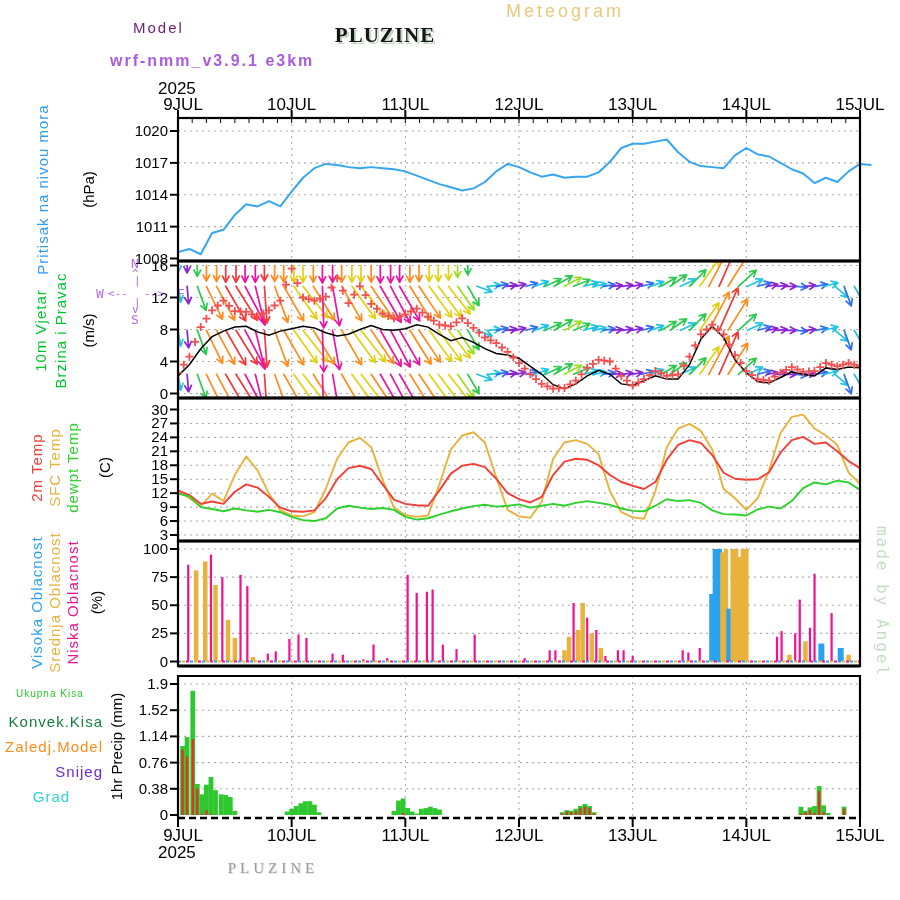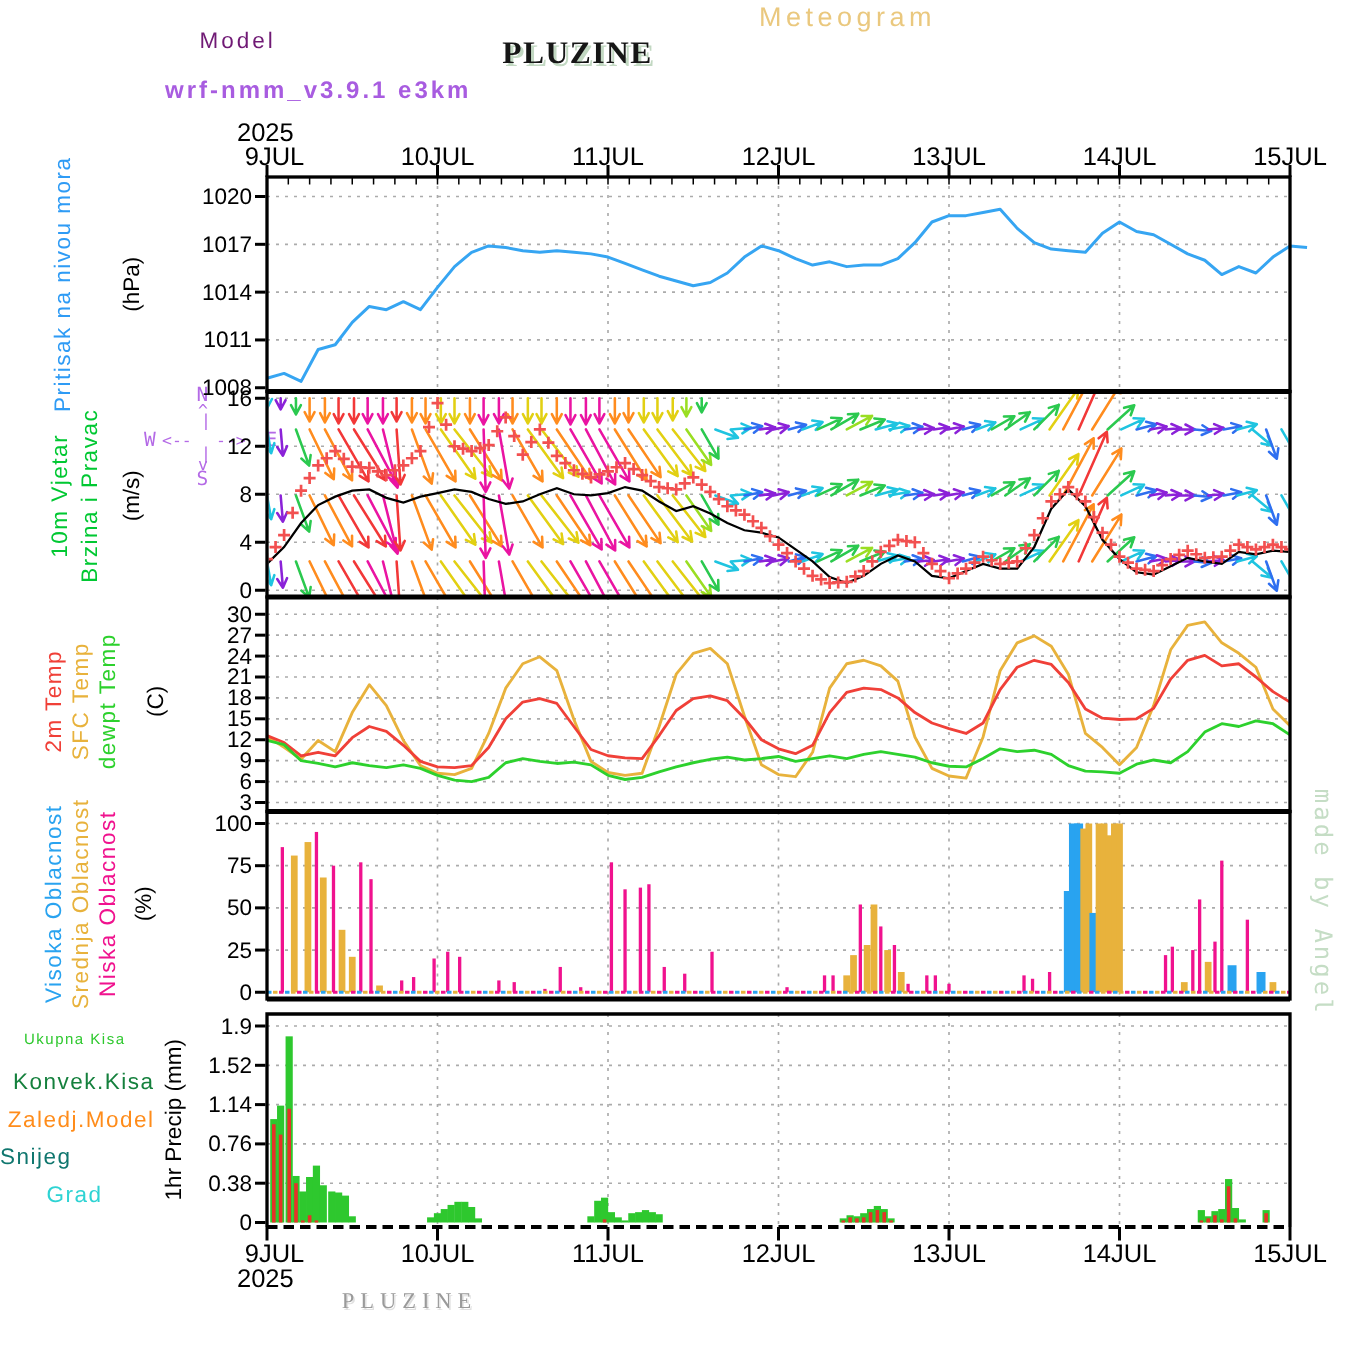--- a/index.html
+++ b/index.html
@@ -52,22 +52,22 @@
   <div class="vlab" style="left:-26px;top:459px;font-size:15px;color:#000;">(C)</div>
 
   <div class="vlab" style="left:-94px;top:594px;font-size:15px;letter-spacing:1px;color:#29a3f0;">Visoka Oblacnost</div>
   <div class="vlab" style="left:-76px;top:594px;font-size:15px;letter-spacing:1px;color:#e8b23c;">Srednja Oblacnost</div>
   <div class="vlab" style="left:-58px;top:594px;font-size:15px;letter-spacing:1px;color:#f0128e;">Niska Oblacnost</div>
   <div class="vlab" style="left:-34px;top:594px;font-size:15px;color:#000;">(%)</div>
 
   <div class="abs" style="left:0px;top:688px;width:103px;text-align:left;font-size:10px;letter-spacing:1px;color:#2ec82e;margin-left:16px;">Ukupna Kisa</div>
   <div class="abs" style="left:0px;top:713px;width:103px;text-align:right;font-size:15px;letter-spacing:1px;color:#15803d;">Konvek.Kisa</div>
   <div class="abs" style="left:0px;top:738px;width:103px;text-align:right;font-size:15px;letter-spacing:1px;color:#ff8c1a;">Zaledj.Model</div>
-  <div class="abs" style="left:0px;top:763px;width:103px;font-size:15px;letter-spacing:1px;color:#0f766e;">Snijeg</div>
-  <div class="abs" style="left:0px;top:788px;width:103px;text-align:left;font-size:15px;letter-spacing:1px;color:#2ed3d3;margin-left:31px;">Grad</div>
+  <div class="abs" style="left:0px;top:763px;width:103px;text-align:right;font-size:15px;letter-spacing:1px;color:#6d28d9;">Snijeg</div>
+  <div class="abs" style="left:0px;top:788px;width:103px;text-align:center;font-size:15px;letter-spacing:1px;color:#2ed3d3;">Grad</div>
   <div class="vlab" style="left:-14px;top:738px;font-size:15px;color:#000;">1hr Precip (mm)</div>
 
   <span class="abs compass" style="left:131px;top:256px;">N</span>
   <span class="abs compass-sm" style="left:132px;top:267px;">^</span>
   <span class="abs compass-sm" style="left:134px;top:274px;">|</span>
   <span class="abs compass" style="left:96px;top:286px;">W</span>
   <span class="abs compass-sm" style="left:108px;top:287px;">&lt;--</span>
   <span class="abs compass-sm" style="left:144px;top:287px;">--&gt;</span>
   <span class="abs compass" style="left:177px;top:286px;">E</span>
   <span class="abs compass-sm" style="left:134px;top:296px;">|</span>

